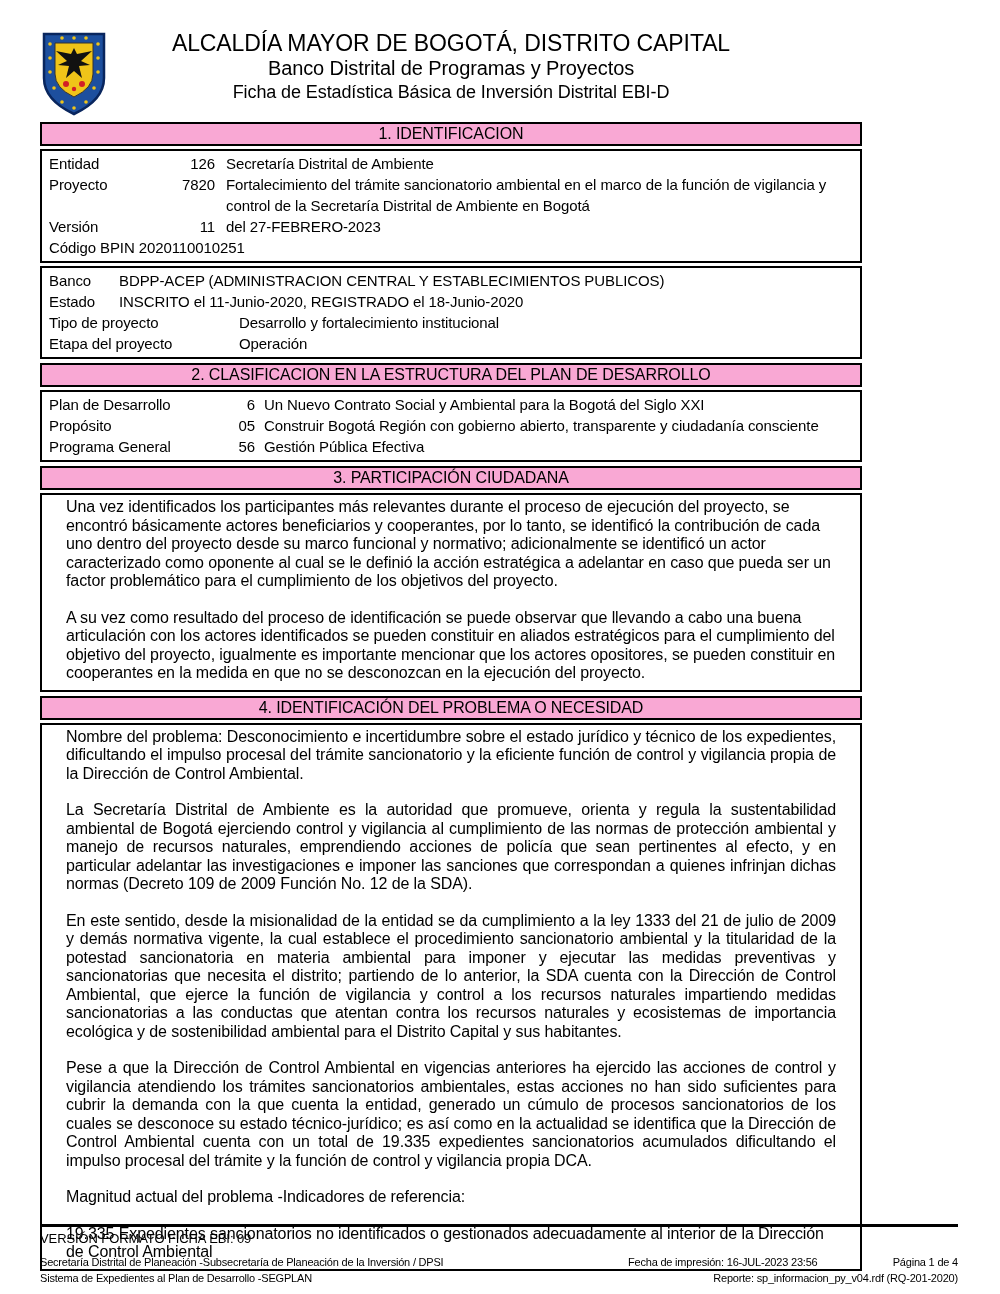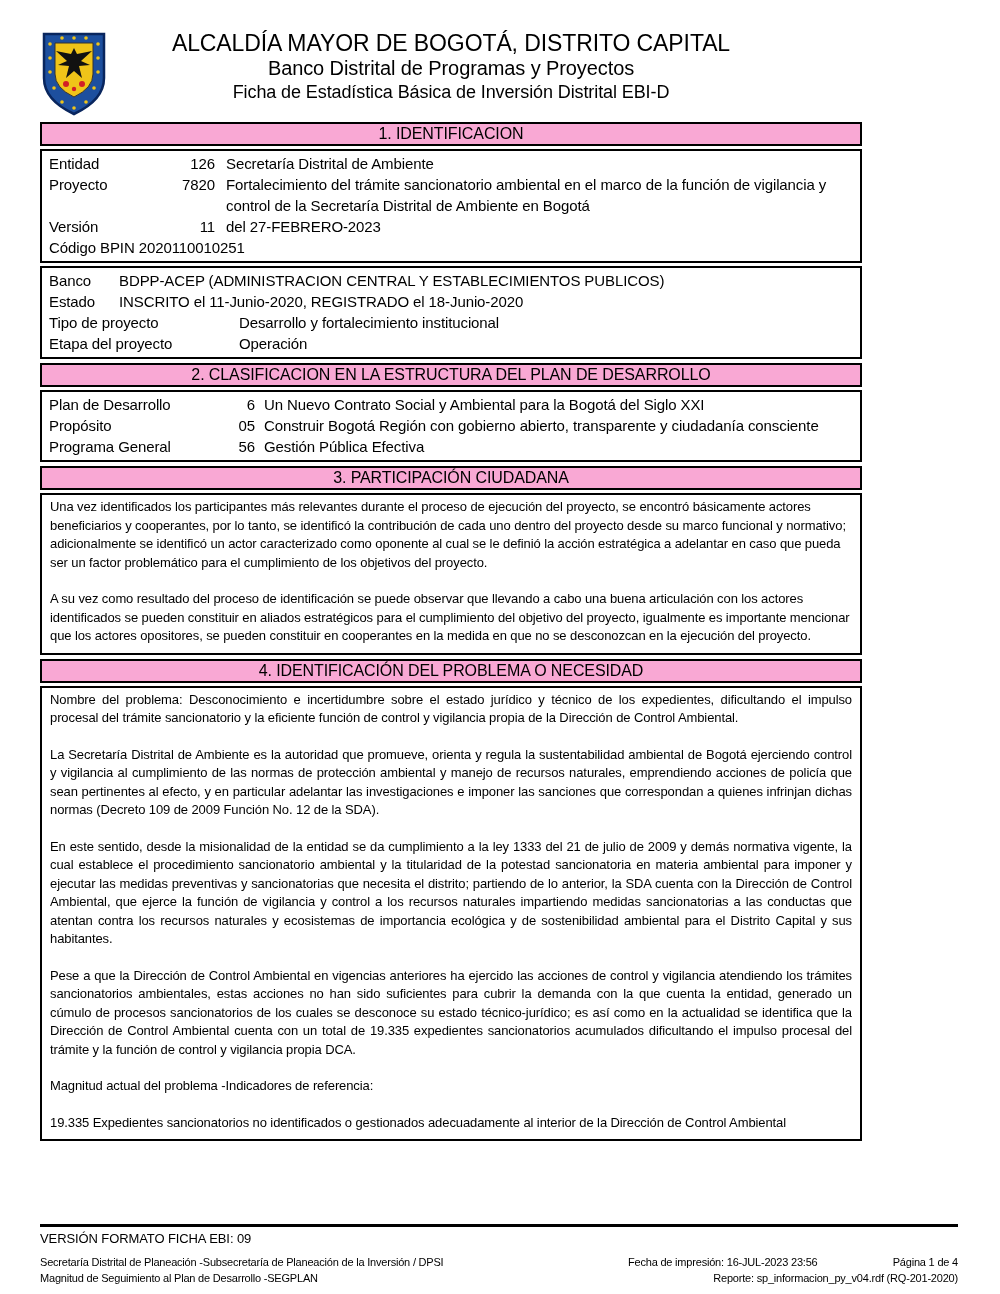--- a/index.html
+++ b/index.html
@@ -30,21 +30,21 @@
   .lab1{width:106px;flex:none;}
   .code1{width:60px;flex:none;text-align:right;}
   .val1{flex:1;margin-left:11px;}
   .lab2s{width:70px;flex:none;}
   .lab2l{width:190px;flex:none;}
   .val2{flex:1;}
   .lab3{width:172px;flex:none;}
   .code3{width:34px;flex:none;text-align:right;}
   .val3{flex:1;margin-left:9px;}
 
-  .textbox{padding:3px 8px 7px;font-size:13px;line-height:18.5px;}
+  .textbox{padding:3px 24px 7px;font-size:16px;line-height:18.5px;}
   .textbox p{margin:0 0 18px;}
   .textbox p:last-child{margin-bottom:0;}
   .justify p{text-align:justify;}
 
   
   .footer{position:absolute;left:40px;width:918px;bottom:8px;}
   .footer-rule{border-top:3px solid #000;height:0;margin-bottom:4px;}
   .footer-version{font-size:13px;line-height:16px;margin-bottom:7px;}
   .footer-small{display:flex;justify-content:space-between;font-size:11px;line-height:16px;letter-spacing:-0.2px;}
   .fright{width:330px;}
@@ -165,21 +165,21 @@
   </div>
 
 </div>
 
 <div class="footer">
   <div class="footer-rule"></div>
   <div class="footer-version">VERSIÓN FORMATO FICHA EBI: 09</div>
   <div class="footer-small">
     <div class="fleft">
       <div>Secretaría Distrital de Planeación -Subsecretaría de Planeación de la Inversión / DPSI</div>
-      <div>Magnitud de Seguimiento al Plan de Desarrollo -SEGPLAN</div>
+      <div>Sistema de Expedientes al Plan de Desarrollo -SEGPLAN</div>
     </div>
     <div class="fright">
       <div class="fright-line1">
         <span>Fecha de impresión:  16-JUL-2023 23:56</span>
         <span>Página  1 de 4</span>
       </div>
       <div class="fright-line2">Reporte: sp_informacion_py_v04.rdf (RQ-201-2020)</div>
     </div>
   </div>
 </div>

